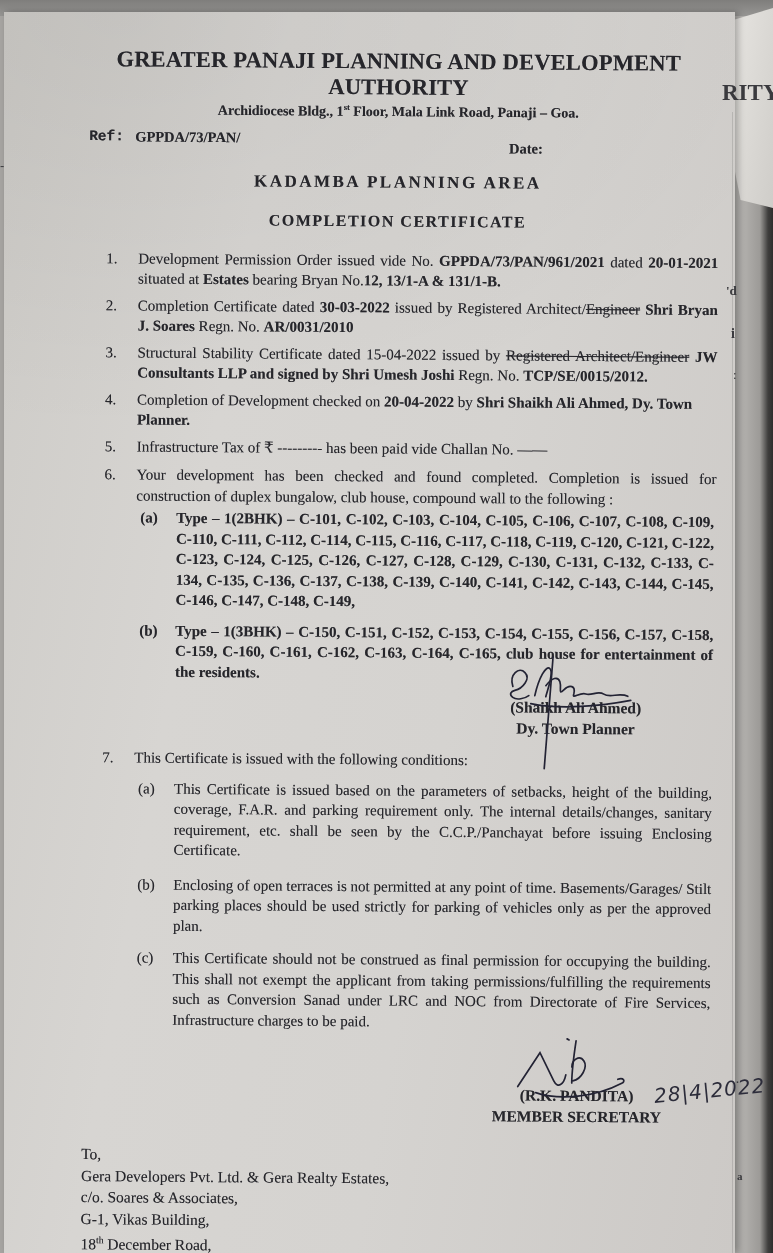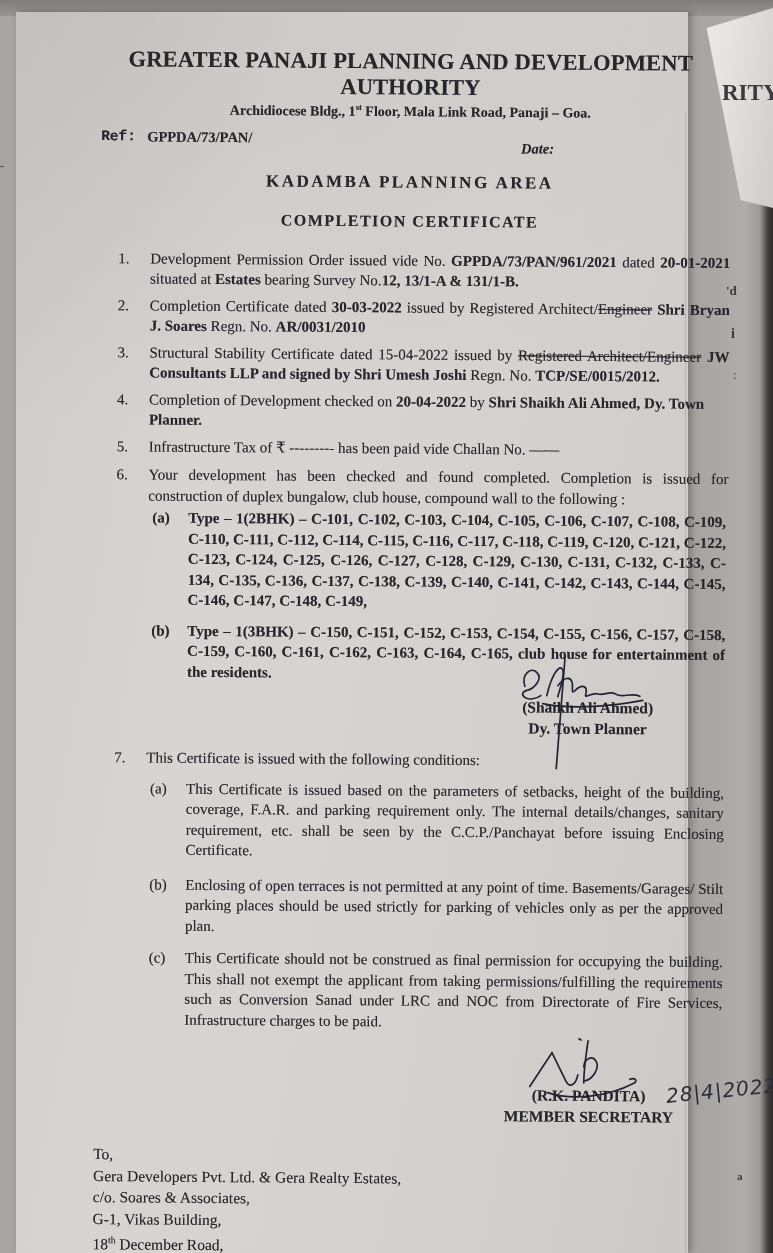--- a/index.html
+++ b/index.html
@@ -6,36 +6,36 @@
   body{
     width:773px;height:1253px;position:relative;overflow:hidden;
     background:linear-gradient(90deg,#a7a5a2 0px,#a7a5a2 700px,#b0aeab 745px,#9c9a97 760px,#3f3e3d 768px,#2e2d2c 773px);
     font-family:"Liberation Serif","DejaVu Serif",serif;
   }
   .backdrop-top{position:absolute;top:0;left:0;width:773px;height:16px;
     background:linear-gradient(180deg,#7f7e7c,#969593);z-index:1;}
   .under-corner{position:absolute;top:8px;left:692px;width:81px;height:200px;
     background:linear-gradient(100deg,#efeeea 0%,#e3e1dd 45%,#cfcdc9 100%);
     clip-path:polygon(18% 10%,100% 0,100% 100%,60% 96%);z-index:2;}
-  .sheet{position:absolute;top:12px;left:16px;width:672px;height:1241px;
+  .sheet{position:absolute;top:12px;left:4px;width:731px;height:1241px;
     background:
       radial-gradient(1200px 700px at 15% 0%, rgba(0,0,0,0.06), rgba(0,0,0,0) 60%),
       linear-gradient(100deg,#cdcbc7 0%,#d7d5d2 30%,#d5d3d0 60%,#ccc9c6 100%);
     box-shadow:3px 0 7px rgba(0,0,0,0.28);z-index:3;}
   .sheet-edge-line{position:absolute;right:2px;top:100px;bottom:0;width:1px;
     background:rgba(70,70,70,0.18);}
   .content{position:absolute;left:74px;top:18px;width:642px;
     transform:rotate(0.45deg);transform-origin:0 0;
     color:#26262b;font-size:15px;text-shadow:0 0 0.6px rgba(45,45,50,0.45);}
   .h1{font-size:22.5px;font-weight:bold;text-align:center;margin:16px 0 2px;letter-spacing:0.2px;}
   .addr{font-size:14px;font-weight:bold;text-align:center;margin:0 0 10px;}
   .ref-row{position:relative;height:20px;margin:0 0 18px;font-weight:bold;font-size:14.5px;}
   .ref-label{position:absolute;left:12px;top:0;font-family:Liberation Mono, monospace;}
   .ref-value{position:absolute;left:58px;top:0;font-family:Liberation Serif, serif;}
-  .date-label{position:absolute;left:432px;top:9px;font-style:italic;}
+  .date-label{position:absolute;left:432px;top:9px;}
   .h2a{font-size:17px;font-weight:bold;text-align:center;letter-spacing:2.5px;margin:22px 0 0;}
   .h2b{font-size:16px;font-weight:bold;text-align:center;letter-spacing:1.5px;margin:20px 0 20px;}
   .item{display:flex;margin-bottom:6px;line-height:20.5px;}
   .num{flex:none;width:32px;padding-left:30px;}
   .body{flex:1;}
   .just{text-align:justify;}
   .sub{display:flex;margin:0 0 0 66px;line-height:20.5px;}
   .sublabel{flex:none;width:36px;font-weight:bold;}
   .sub .body{margin-right:2px;}
   .bold{font-weight:bold;}
@@ -76,21 +76,21 @@
       <span class="ref-label">Ref:</span>
       <span class="ref-value">GPPDA/73/PAN/</span>
       <span class="date-label">Date:</span>
     </div>
 
     <div class="h2a">KADAMBA  PLANNING AREA</div>
     <div class="h2b">COMPLETION CERTIFICATE</div>
 
     <div class="item">
       <span class="num">1.</span>
-      <div class="body just"><span>Development Permission Order issued vide No. </span><span class=" b">GPPDA/73/PAN/961/2021</span><span> dated </span><span class=" b">20-01-2021</span><span> situated at </span><span class=" b">Estates</span><span> bearing Survey No.</span><span class=" b">12, 13/1-A &amp; 131/1-B.</span></div>
+      <div class="body just"><span>Development Permission Order issued vide No. </span><span class=" b">GPPDA/73/PAN/961/2021</span><span> dated </span><span class=" b">20-01-2021</span><span> situated at </span><span class=" b">Estates</span><span> bearing Bryan No.</span><span class=" b">12, 13/1-A &amp; 131/1-B.</span></div>
     </div>
 
     <div class="item">
       <span class="num">2.</span>
       <div class="body just"><span>Completion Certificate dated </span><span class=" b">30-03-2022</span><span> issued by Registered Architect/</span><span class=" strike">Engineer</span><span> </span><span class=" b">Shri Bryan J. Soares</span><span>  Regn. No. </span><span class=" b">AR/0031/2010</span></div>
     </div>
 
     <div class="item">
       <span class="num">3.</span>
       <div class="body just"><span>Structural Stability Certificate dated 15-04-2022 issued by </span><span class=" strike">Registered Architect/Engineer</span><span> </span><span class=" b">JW Consultants LLP and signed by Shri Umesh Joshi</span><span> Regn. No. </span><span class=" b">TCP/SE/0015/2012.</span></div>

